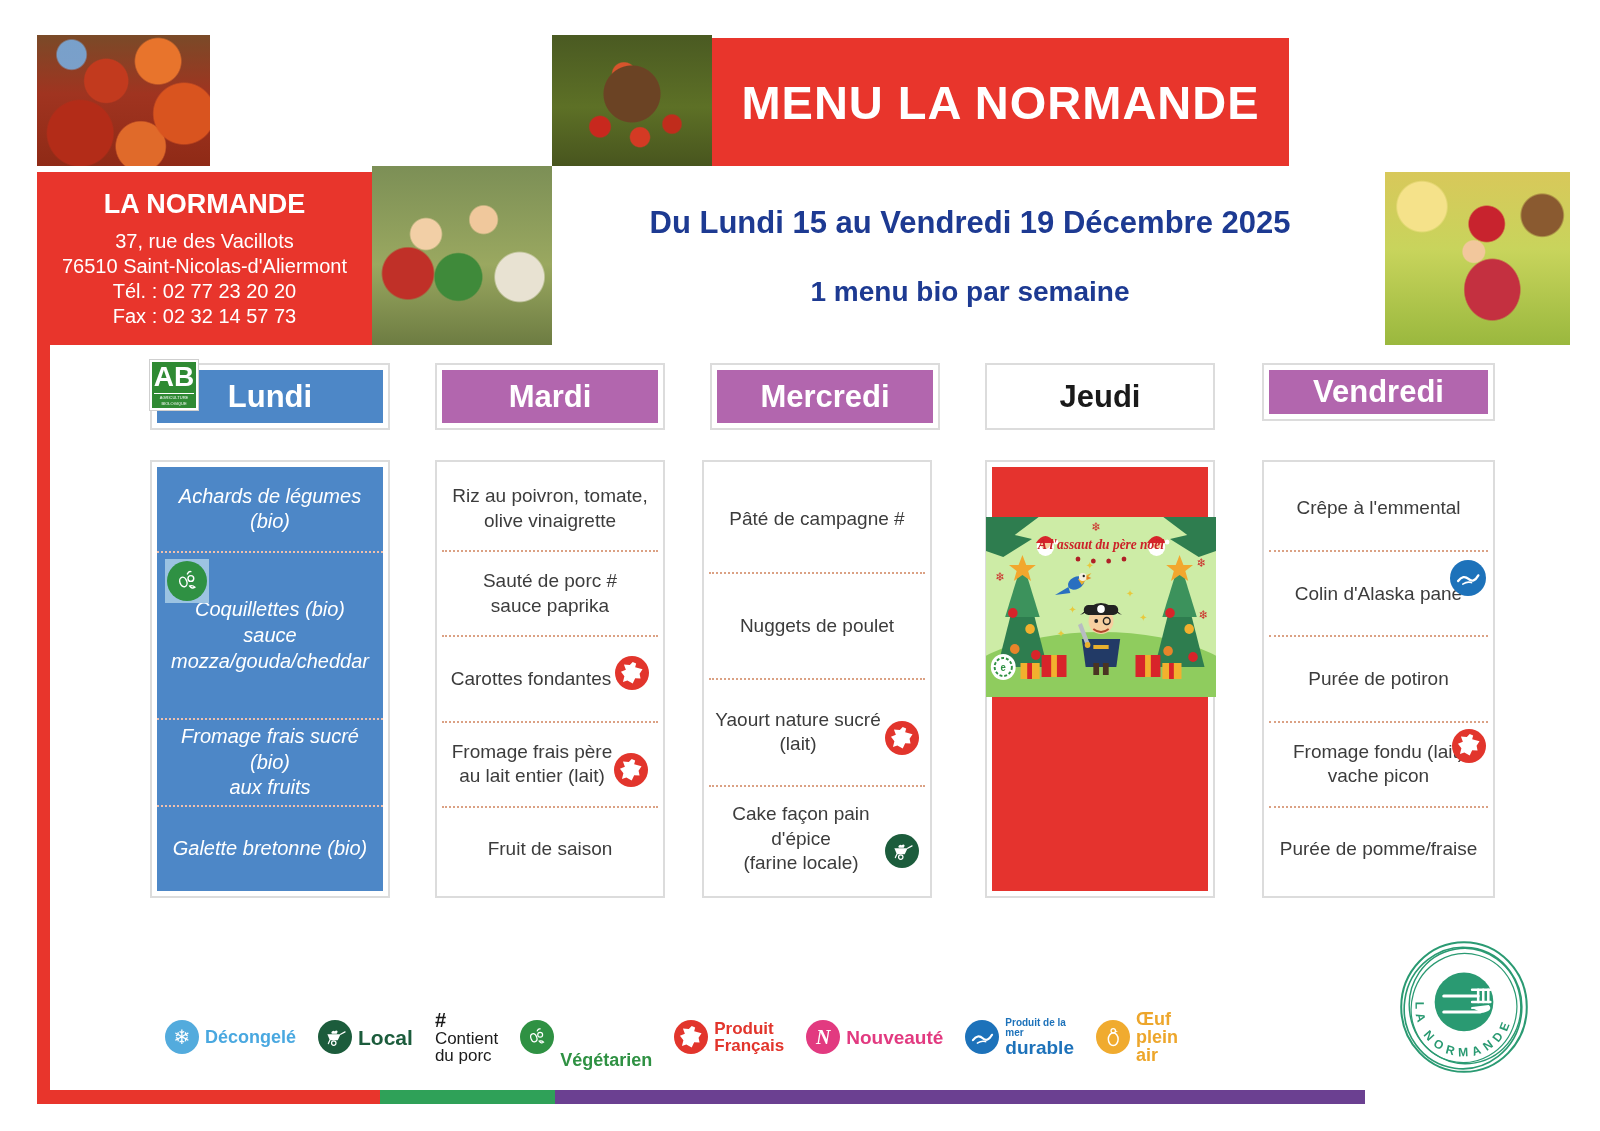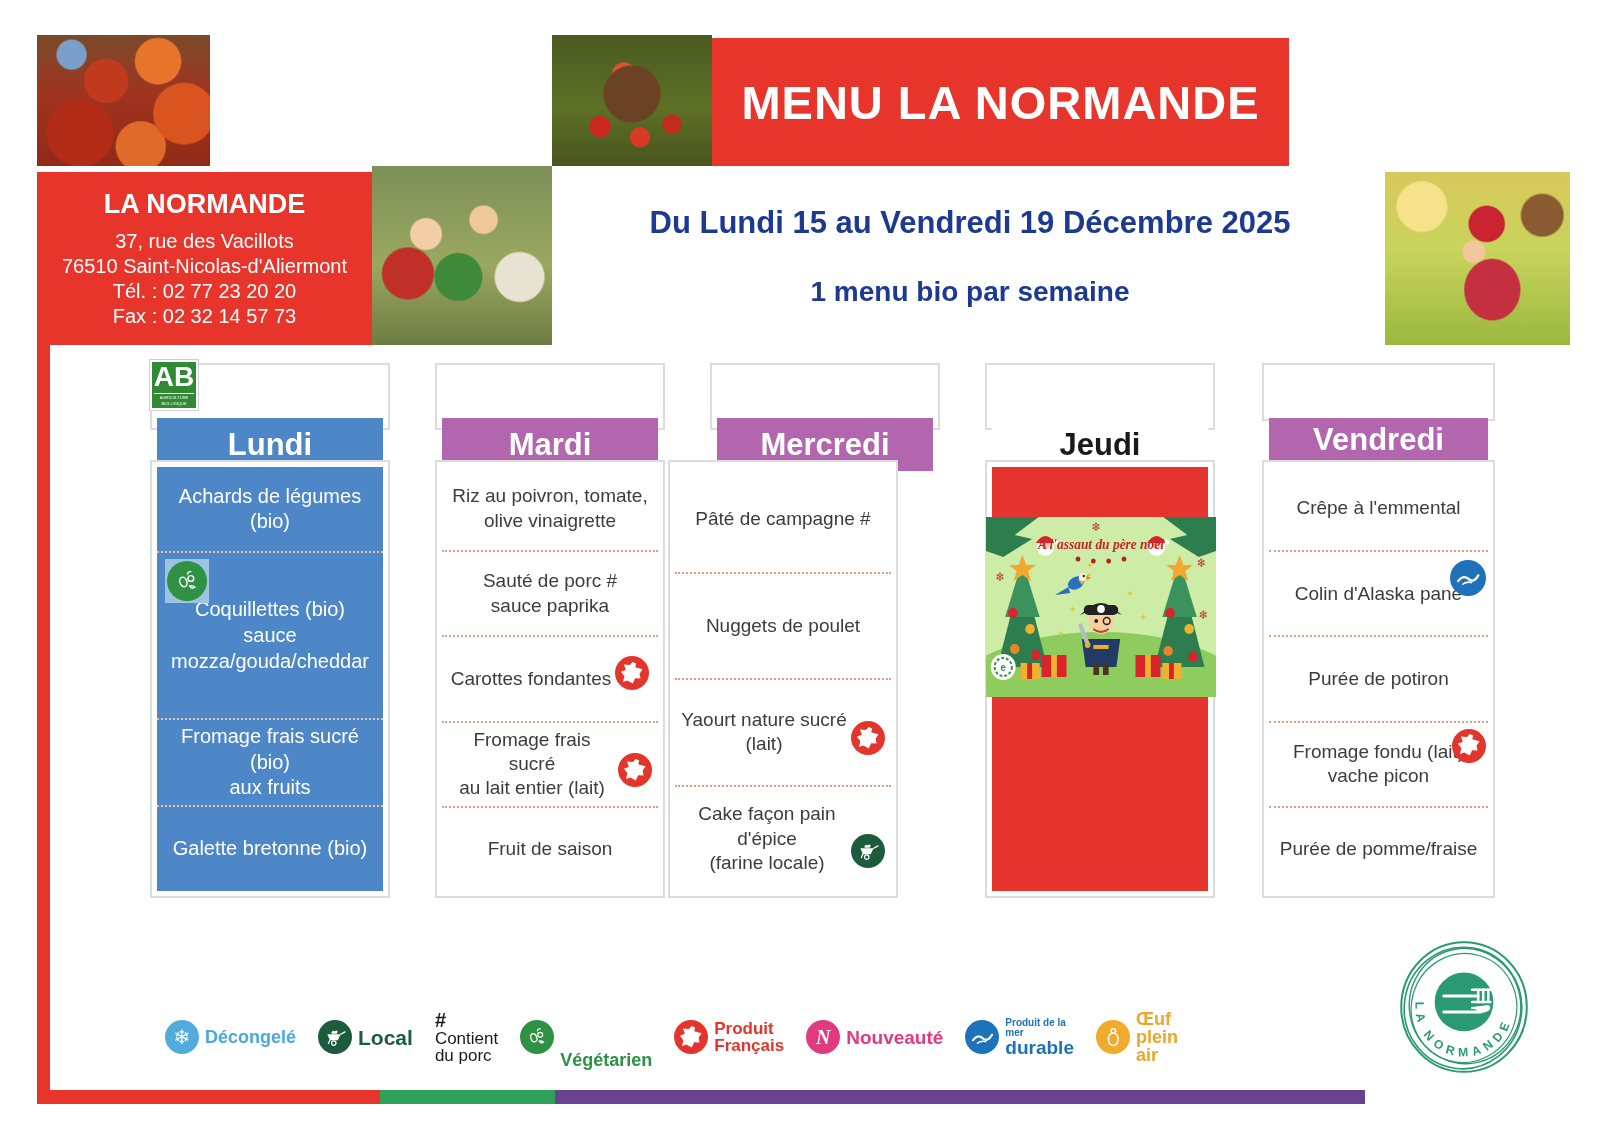--- a/index.html
+++ b/index.html
@@ -59,33 +59,33 @@
   
   .leftbar{left:37px;top:345px;width:13px;height:747px;background:#e8352c;}
   .botbar{top:1090px;height:14px;}
   .botbar.r{left:37px;width:343px;background:#e8352c;}
   .botbar.g{left:380px;width:175px;background:#2fa158;}
   .botbar.p{left:555px;width:810px;background:#6b4091;}
 
   
   .card{position:absolute;background:#fff;border:2px solid #dcdcdc;padding:5px;box-sizing:border-box;}
   .hdr-fill{width:100%;height:100%;display:flex;align-items:center;justify-content:center;
-            font-weight:bold;font-size:31px;color:#fff;margin-top:48px;}
+            font-weight:bold;font-size:31px;color:#fff;}
   .hdr-blue{background:#4d87c7;}
   .hdr-purple{background:#b266ae;}
   .hdr-white{background:#fff;color:#1a1a1a;}
   .col-fill{width:100%;height:100%;display:flex;flex-direction:column;}
   .col-blue{background:#4d87c7;}
   .col-red{background:#e5332e;position:relative;}
   .slot{flex:1;display:flex;align-items:center;justify-content:center;text-align:center;
         position:relative;padding:2px 6px;box-sizing:border-box;}
   .slot + .slot{border-top:2px dotted #dba184;}
   .col-blue .slot + .slot{border-top:2px dotted #efc0ae;}
   .slot-text{white-space:pre-line;font-size:19px;line-height:1.28;color:#3c3c3c;}
-  .col-blue .slot-text{color:#fff;font-size:20px;}
+  .col-blue .slot-text{color:#fff;font-style:italic;font-size:20px;}
   .slot.tall{flex:2;}
 
   
   .ic{display:inline-flex;align-items:center;justify-content:center;border-radius:50%;
       vertical-align:middle;flex:none;}
   .ic svg{width:72%;height:72%;}
   .ic-inline{width:34px;height:34px;margin-left:4px;position:relative;top:-6px;}
   .ic-fr{background:#e2352c;}
   .ic-sea{background:#1d72ba;}
   .ic-loc{background:#1c5c3c;}
@@ -249,35 +249,35 @@
       </div>
       <div class="slot">
         <span class="slot-text">Carottes fondantes</span>
           <span class="ic ic-fr ic-inline">
             <svg>
               <use href="#sym-france"></use>
             </svg>
           </span>
       </div>
       <div class="slot">
-        <span class="slot-text">Fromage frais sucré
+        <span class="slot-text">Fromage frais père
 au lait entier (lait)</span>
           <span class="ic ic-fr ic-inline" style="top:6px;margin-left:2px;">
             <svg>
               <use href="#sym-france"></use>
             </svg>
           </span>
       </div>
       <div class="slot">
         <span class="slot-text">Fruit de saison</span>
       </div>
     </div>
   </div>
 
-  <div class="card" style="left:668px;top:460px;width:230px;height:438px;">
+  <div class="card" style="left:702px;top:460px;width:230px;height:438px;">
     <div class="col-fill">
       <div class="slot">
         <span class="slot-text">Pâté de campagne #</span>
       </div>
       <div class="slot">
         <span class="slot-text">Nuggets de poulet</span>
       </div>
       <div class="slot">
         <span class="slot-text">Yaourt nature sucré
 (lait)</span>

